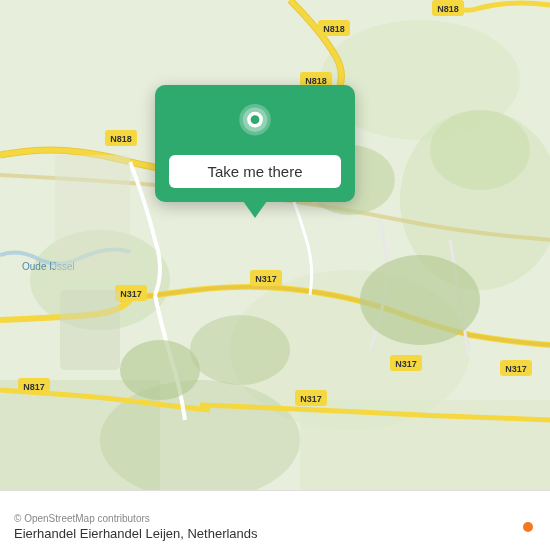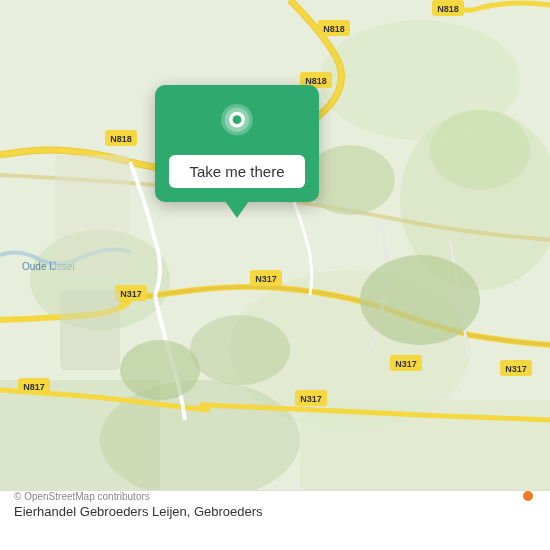--- a/index.html
+++ b/index.html
@@ -25,21 +25,21 @@
       top: 0; left: 0;
       width: 100%;
       height: 100%;
     }
 
     
     .map-popup {
       position: absolute;
       top: 85px;
       left: 155px;
-      width: 164px;
+      width: 200px;
       background: #2eaa6e;
       border-radius: 10px;
       padding: 18px 14px 14px 14px;
       display: flex;
       flex-direction: column;
       align-items: center;
       box-shadow: 0 4px 16px rgba(0,0,0,0.25);
       z-index: 10;
     }
 
@@ -76,23 +76,23 @@
       text-align: center;
     }
 
     
     #bottom-bar {
       width: 550px;
       height: 60px;
       background: white;
       border-top: 1px solid #ddd;
       display: flex;
-      align-items: flex-start;
+      align-items: center;
       justify-content: space-between;
-      padding: 0 16px 0 14px;
+      padding: 12px 16px 0 14px;
       gap: 40px;
     }
 
     .bottom-info {
       display: flex;
       flex-direction: column;
       justify-content: center;
     }
 
     .location-name {
@@ -220,18 +220,18 @@
       <circle cx="21" cy="19" r="5" fill="#2eaa6e"></circle>
     </svg>
     <button class="take-me-there-btn">Take me there</button>
   </div>
 
 </div>
 
 <div id="bottom-bar">
   <div class="bottom-info">
     <span class="copyright">© OpenStreetMap contributors</span>
-    <span class="location-name">Eierhandel Gebroeders Leijen, Gebroeders</span>
+    <span class="location-name">Eierhandel Eierhandel Leijen, Netherlands</span>
   </div>
   <div class="moovit-logo">
     <span class="moovit-dot"></span>
   </div>
 </div>
 
 </body></html>

